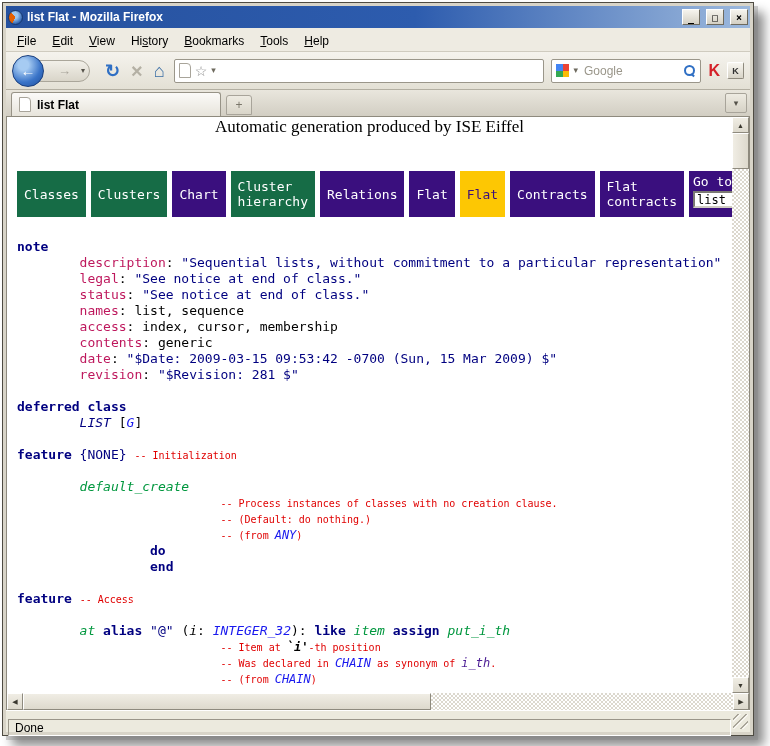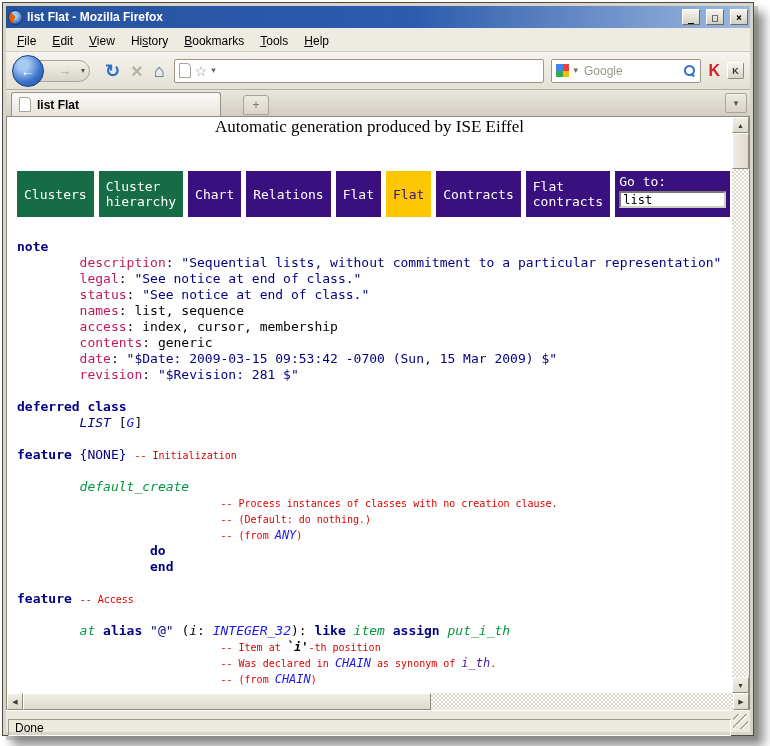--- a/index.html
+++ b/index.html
@@ -87,21 +87,21 @@
   .kasp { color:#d42028; font-weight:900; font-size:16px; line-height:1; background:none; border:none; padding:0; }
   .kkey {
     width:17px; height:17px; background:linear-gradient(#f8f6f0,#d8d4c8);
     border:1px solid; border-color:#fff #8e8a7e #8e8a7e #fff; border-radius:2px;
     font:bold 9px "Liberation Sans",sans-serif; color:#333;
     display:flex; align-items:center; justify-content:center; padding:0;
   }
   
   .tabbar {
     height:27px; flex:0 0 27px; background:linear-gradient(#e9e6dd,#d2cec3);
-    border-bottom:1px solid #8e8a7e; display:flex; align-items:flex-end; padding:3px 3px 0 5px; gap:22px;
+    border-bottom:1px solid #8e8a7e; display:flex; align-items:flex-end; padding:3px 3px 0 5px; gap:5px;
   }
   .tab {
     width:210px; height:24px; background:linear-gradient(#fbfaf8,#e7e4db);
     border:1px solid #979387; border-bottom:none; border-radius:3px 3px 0 0;
     display:flex; align-items:center; gap:6px; padding:0 7px; font-size:12px; font-weight:bold; color:#000;
   }
   .newtab {
     width:26px; height:20px; margin-bottom:1px; background:linear-gradient(#eeebe2,#d9d5c9);
     border:1px solid #a8a49a; border-radius:3px 3px 0 0; color:#7a766a; font-size:12px;
     display:flex; align-items:center; justify-content:center; padding:0;
@@ -238,28 +238,31 @@
     <span class="tab-spacer"></span>
     <button class="alltabs">▾</button>
   </div>
 
   <div class="content-row">
     <div class="page">
       <div class="page-heading">Automatic generation produced by ISE Eiffel</div>
       <div class="doc-nav-row">
         <div style="display:flex;gap:5px">
             <div class="nav-btn" style="background: rgb(22, 108, 70); color: rgb(255, 255, 255);">
+              <div>Classes</div>
+            </div>
+            <div class="nav-btn" style="background: rgb(22, 108, 70); color: rgb(255, 255, 255);">
               <div>Clusters</div>
+            </div>
+            <div class="nav-btn" style="background: rgb(58, 15, 126); color: rgb(255, 255, 255);">
+              <div>Chart</div>
             </div>
             <div class="nav-btn" style="background: rgb(22, 108, 70); color: rgb(255, 255, 255);">
               <div>Cluster</div>
               <div>hierarchy</div>
-            </div>
-            <div class="nav-btn" style="background: rgb(58, 15, 126); color: rgb(255, 255, 255);">
-              <div>Chart</div>
             </div>
             <div class="nav-btn" style="background: rgb(58, 15, 126); color: rgb(255, 255, 255);">
               <div>Relations</div>
             </div>
             <div class="nav-btn" style="background: rgb(58, 15, 126); color: rgb(255, 255, 255);">
               <div>Flat</div>
             </div>
             <div class="nav-btn" style="background: rgb(253, 199, 3); color: rgb(58, 15, 126);">
               <div>Flat</div>
             </div>

